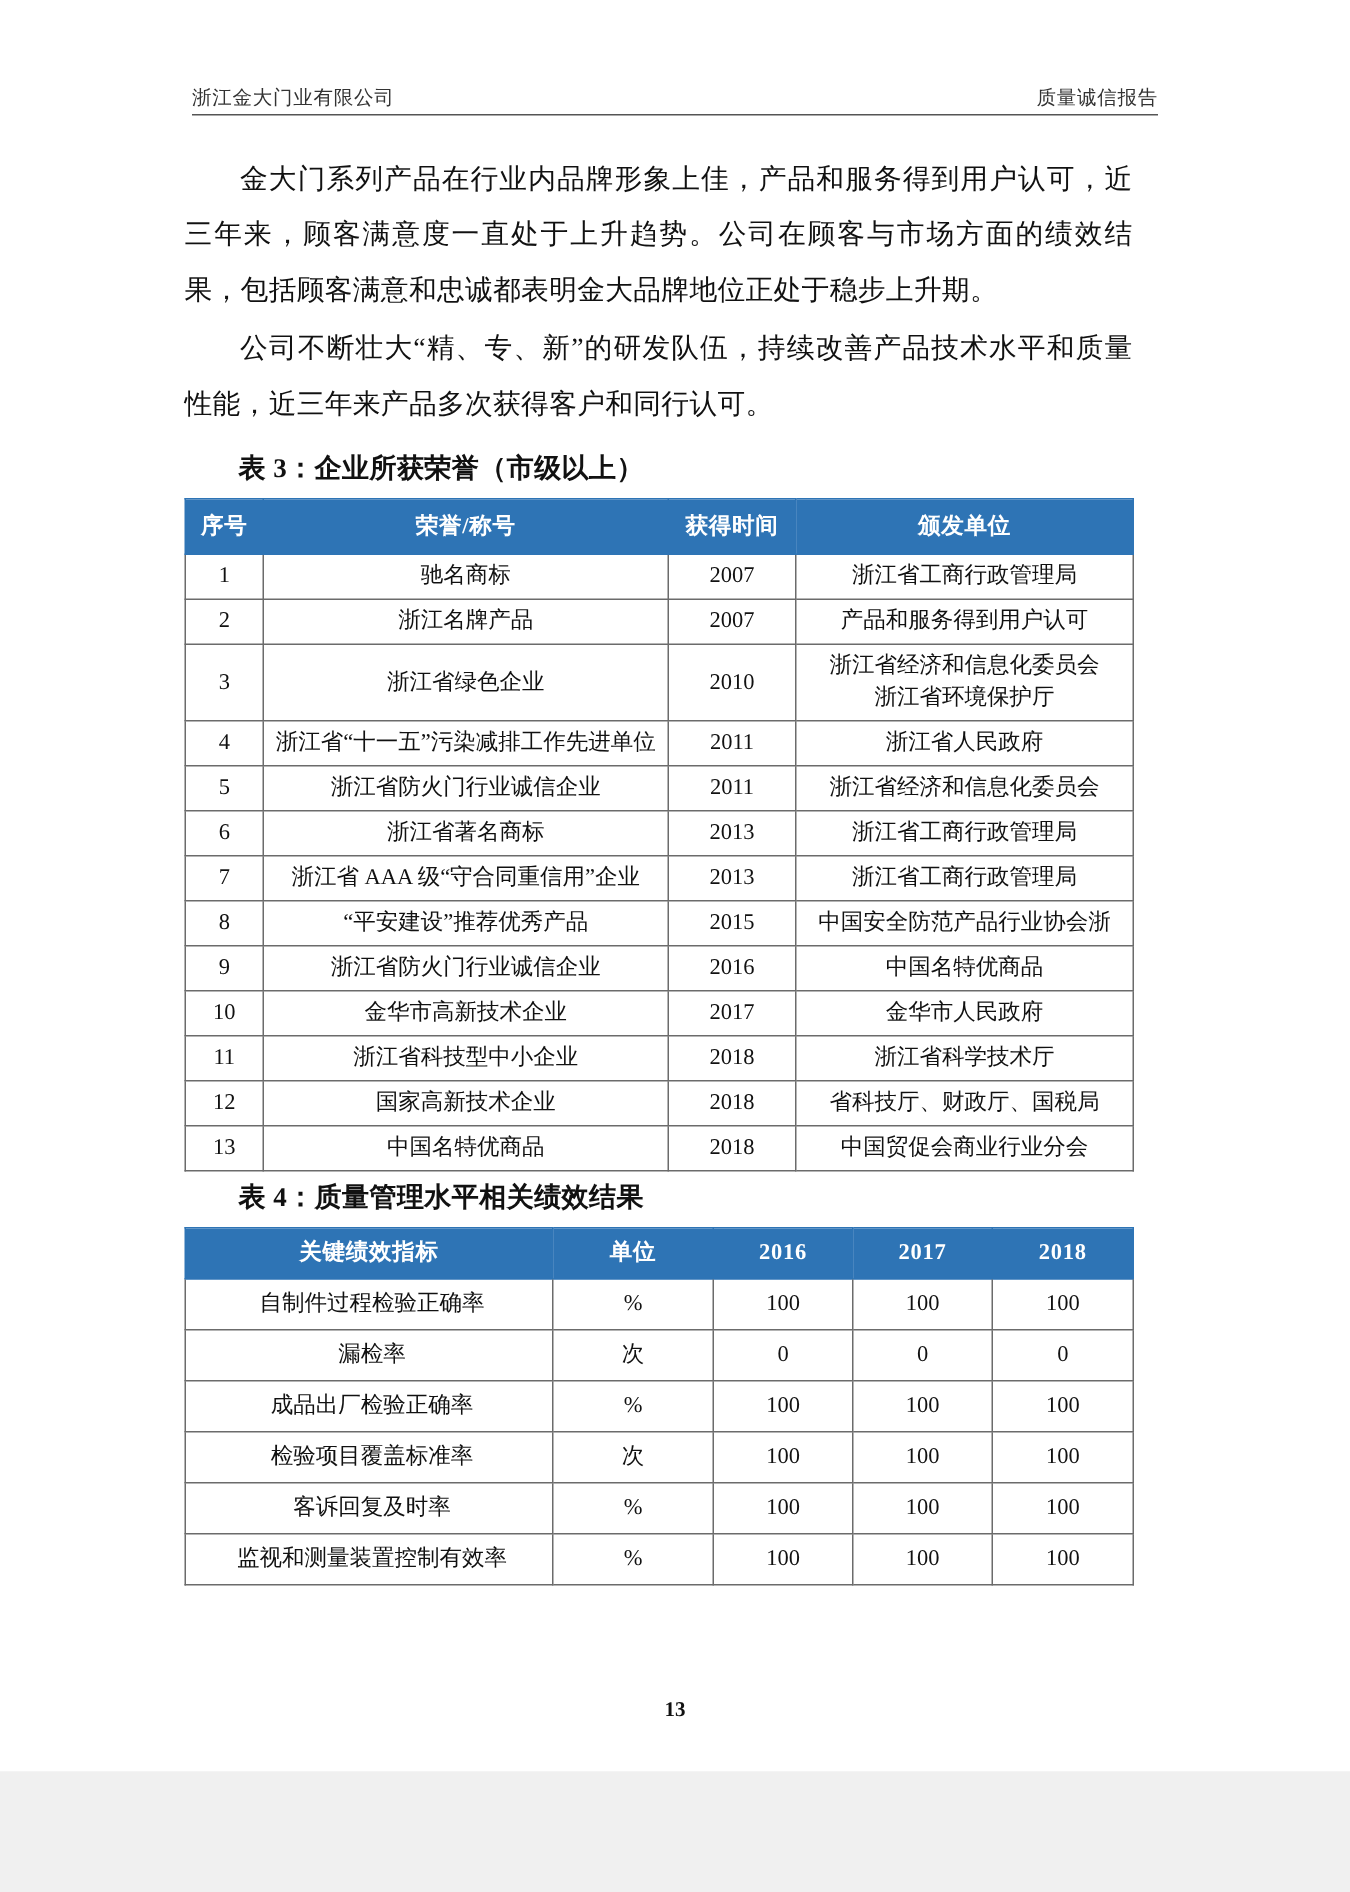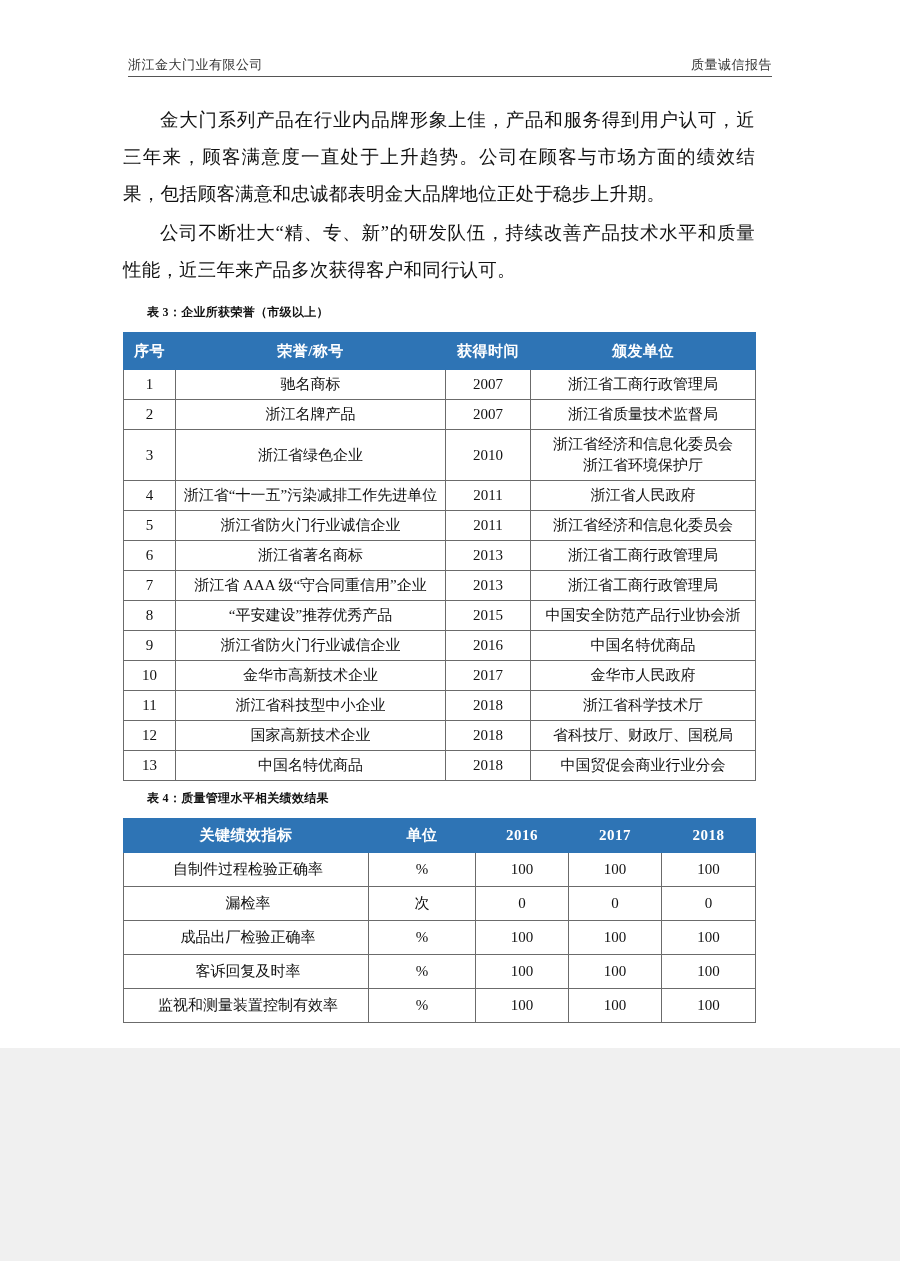--- a/index.html
+++ b/index.html
@@ -3,21 +3,21 @@
 <meta charset="utf-8">
 <style>
   html, body {
     margin: 0;
     padding: 0;
     background: #f0f0f0;
   }
   .page {
     position: relative;
     width: 900px;
-    height: 1048px;
+    height: 1181px;
     margin: 0 auto;
     background: #ffffff;
     box-sizing: border-box;
     font-family: "Liberation Serif", "DejaVu Serif", serif;
     color: #000;
     overflow: hidden;
   }
 
   
   .doc-header {
@@ -52,21 +52,21 @@
     margin: 0 0 2px 0;
     font-size: 18.5px;
     line-height: 37px;
     text-align: justify;
     text-indent: 2em;
     letter-spacing: 0.2px;
     color: #111;
   }
   .tbl-caption {
     margin: 8px 0 5px 0;
-    font-size: 12px;
+    font-size: 18px;
     line-height: 30px;
     text-indent: 2em;
     font-weight: bold;
     color: #111;
     letter-spacing: 0.3px;
   }
   .tbl-caption.c2 { margin-top: 2px; }
 
   
   table.doc-table {
@@ -153,21 +153,21 @@
           <tr>
             <td>1</td>
             <td>驰名商标</td>
             <td>2007</td>
             <td>浙江省工商行政管理局</td>
           </tr>
           <tr>
             <td>2</td>
             <td>浙江名牌产品</td>
             <td>2007</td>
-            <td>浙江省质量技术监督局</td>
+            <td>产品和服务得到用户认可</td>
           </tr>
           <tr>
             <td>3</td>
             <td>浙江省绿色企业</td>
             <td>2010</td>
             <td class="two-line">浙江省经济和信息化委员会<br>浙江省环境保护厅</td>
           </tr>
           <tr>
             <td>4</td>
             <td>浙江省“十一五”污染减排工作先进单位</td>
@@ -266,20 +266,27 @@
             <td>0</td>
           </tr>
           <tr>
             <td class="k-name">成品出厂检验正确率</td>
             <td>%</td>
             <td>100</td>
             <td>100</td>
             <td>100</td>
           </tr>
           <tr>
+            <td class="k-name">检验项目覆盖标准率</td>
+            <td>次</td>
+            <td>100</td>
+            <td>100</td>
+            <td>100</td>
+          </tr>
+          <tr>
             <td class="k-name">客诉回复及时率</td>
             <td>%</td>
             <td>100</td>
             <td>100</td>
             <td>100</td>
           </tr>
           <tr>
             <td class="k-name">监视和测量装置控制有效率</td>
             <td>%</td>
             <td>100</td>

